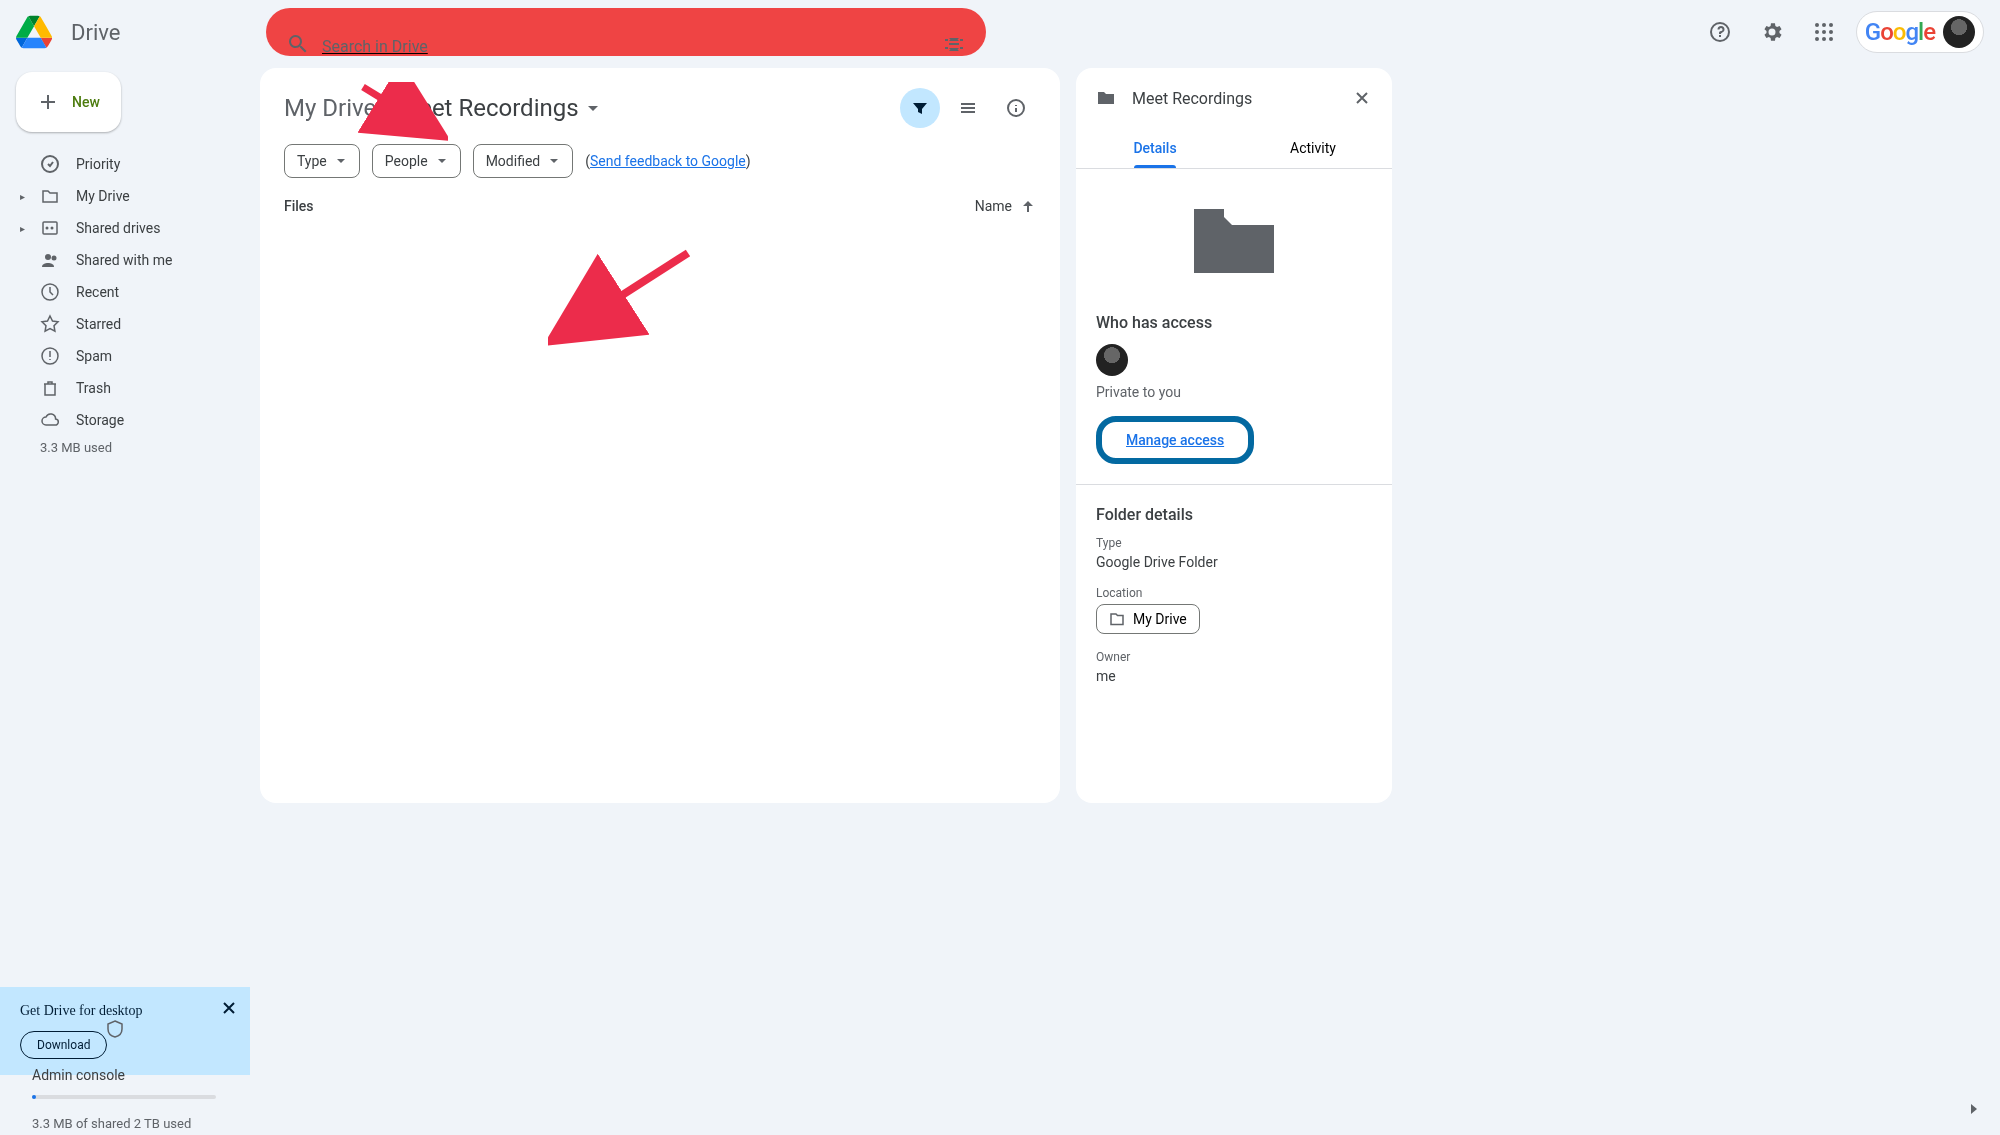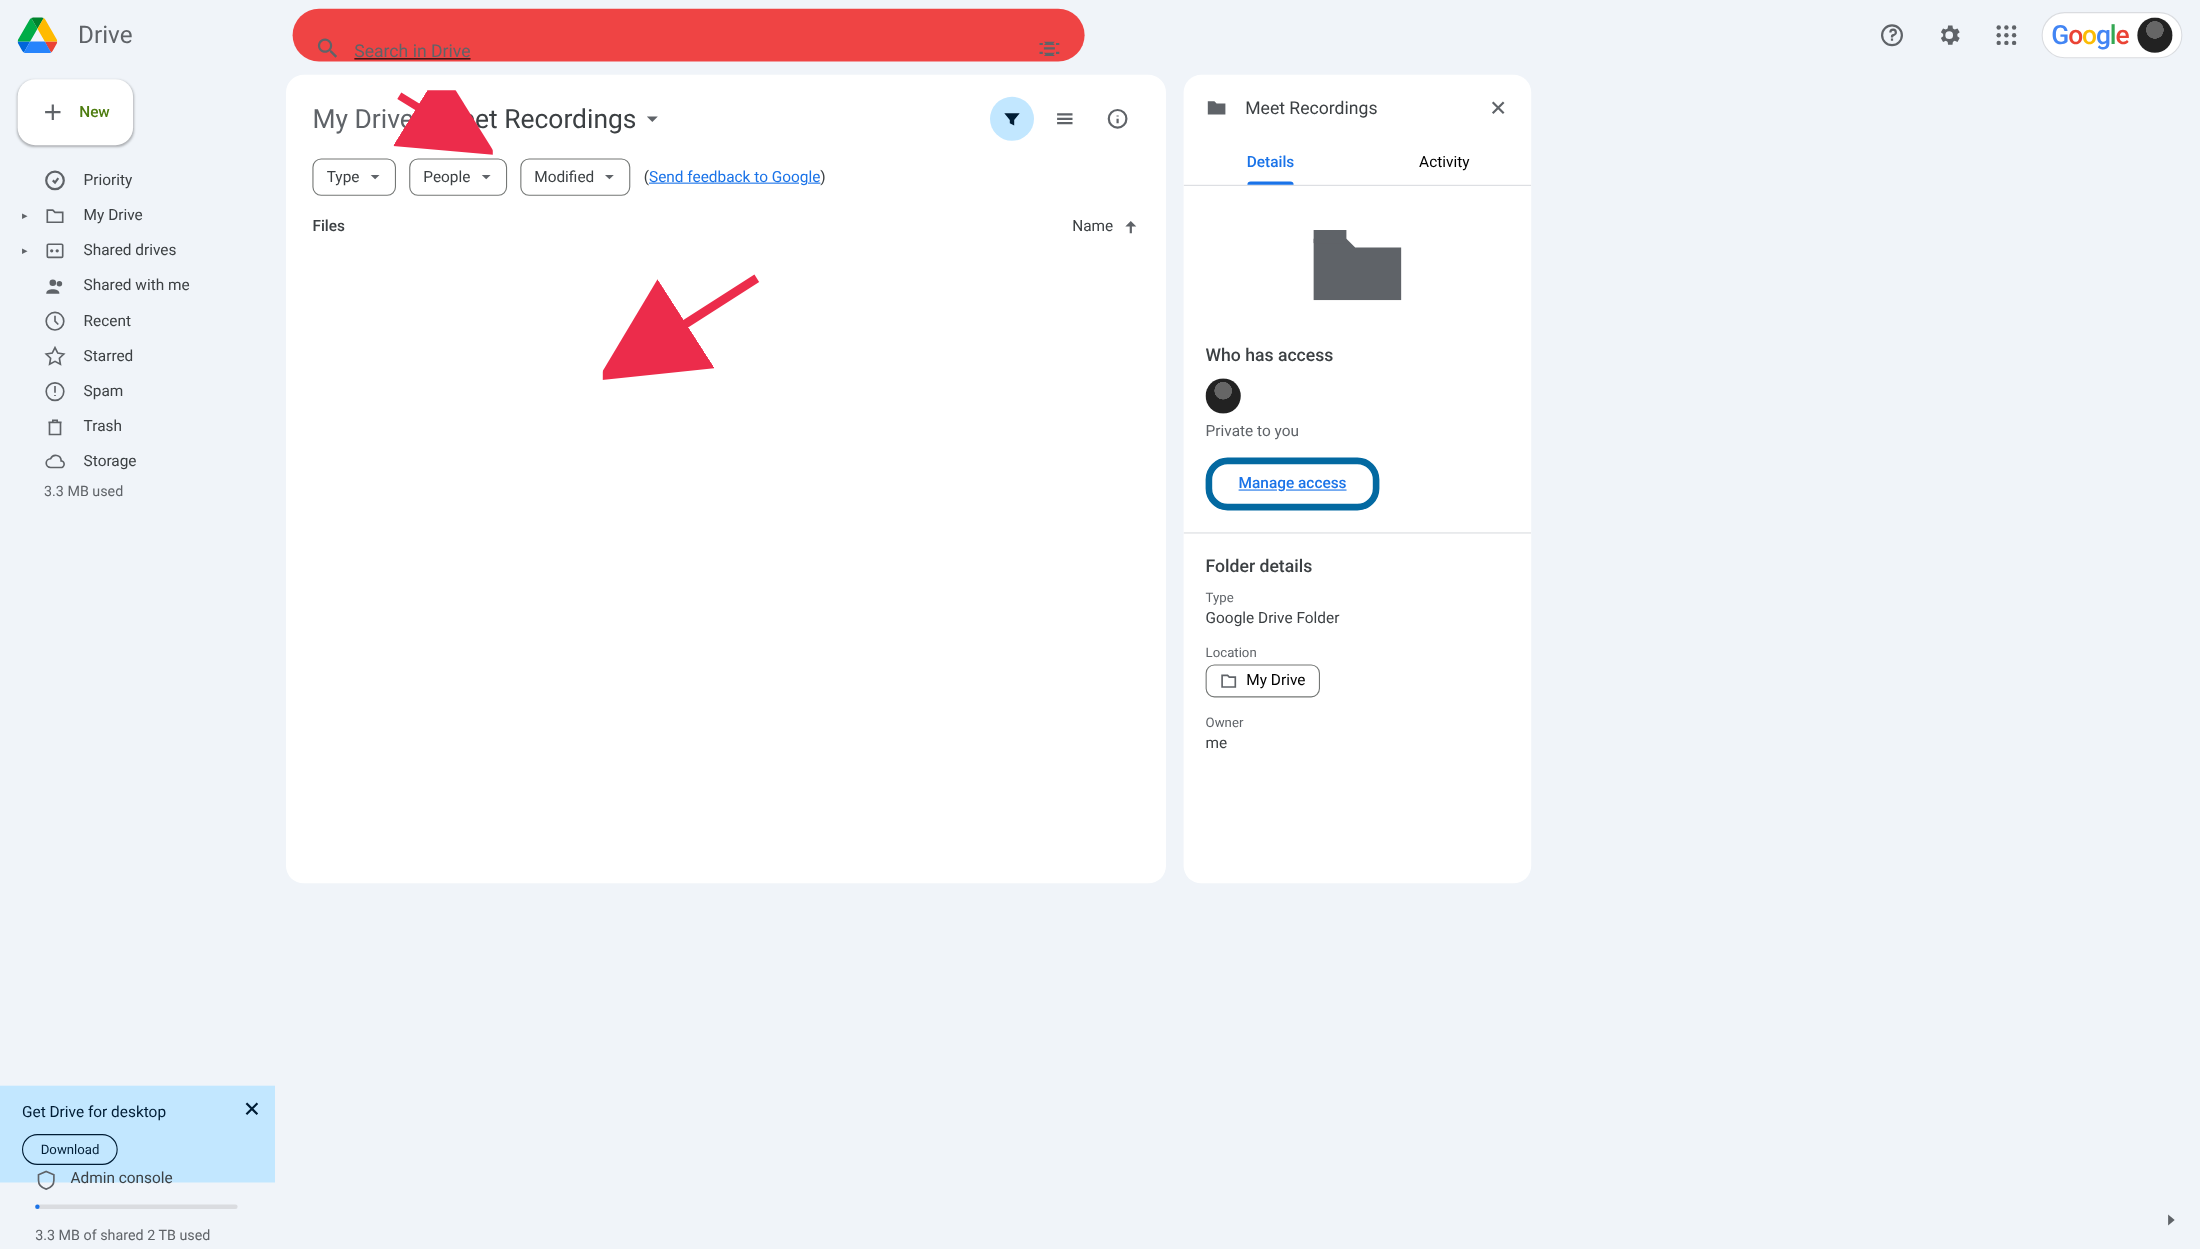--- a/index.html
+++ b/index.html
@@ -24,25 +24,25 @@
 .sidebar { position: absolute; left: 0; top: 64px; width: 256px; height: calc(100% - 64px); padding: 8px 16px; display: flex; flex-direction: column; }
 .new-btn { display: flex; align-items: center; gap: 12px; background: #fff; border-radius: 16px; padding: 18px 20px; box-shadow: 0 1px 2px rgba(0,0,0,0.2), 0 1px 3px rgba(0,0,0,0.1); width: 105px; margin-bottom: 16px; cursor: pointer; }
 .new-btn-text { font-size: 14px; color: #4d7c0f; font-weight: 500; }
 .nav-item { display: flex; align-items: center; gap: 16px; padding: 6px 12px 6px 24px; border-radius: 24px; cursor: pointer; position: relative; }
 .nav-item.expandable::before { content: '▸'; position: absolute; left: 4px; font-size: 10px; color: #5f6368; }
 .nav-icon { width: 20px; height: 20px; display: flex; align-items: center; justify-content: center; }
 .nav-text { font-size: 14px; color: #3c4043; }
 .storage-text { font-size: 13px; color: #5f6368; margin-left: 24px; margin-top: 4px; }
 
 .promo-card { position: absolute; bottom: 60px; left: 0; width: 250px; background: #c2e7ff; padding: 16px 20px; }
-.promo-title { font-size: 14px; color: #001d35; margin-bottom: 12px; }
+.promo-title { font-size: 14px; color: #001d35; margin-bottom: 12px; font-family: Liberation Serif, serif; }
 .promo-btn { border: 1px solid #001d35; border-radius: 20px; padding: 6px 16px; font-size: 12px; color: #001d35; background: transparent; cursor: pointer; }
 .promo-close { position: absolute; top: 12px; right: 12px; cursor: pointer; }
 
-.admin-row { position: absolute; bottom: 26px; left: 32px; display: flex; align-items: flex-start; gap: 12px; }
+.admin-row { position: absolute; bottom: 26px; left: 32px; display: flex; align-items: flex-end; gap: 28px; flex-direction: column; }
 .storage-bar { position: absolute; bottom: 60px; left: 32px; width: 184px; height: 4px; background: #dadce0; border-radius: 2px; }
 .storage-bar::before { content: ''; display: block; width: 2%; height: 100%; background: #1a73e8; border-radius: 2px; }
 .storage-summary { position: absolute; bottom: 4px; left: 32px; font-size: 13px; color: #5f6368; }
 
 
 .main { position: absolute; left: 260px; top: 68px; width: 800px; height: 735px; background: #fff; border-radius: 16px; padding: 20px 24px; }
 .breadcrumb { display: flex; align-items: center; gap: 8px; margin-bottom: 16px; }
 .crumb { font-size: 24px; color: #5f6368; cursor: pointer; }
 .crumb.active { color: #3c4043; display: flex; align-items: center; gap: 4px; }
 .chevron { color: #5f6368; font-size: 20px; }

